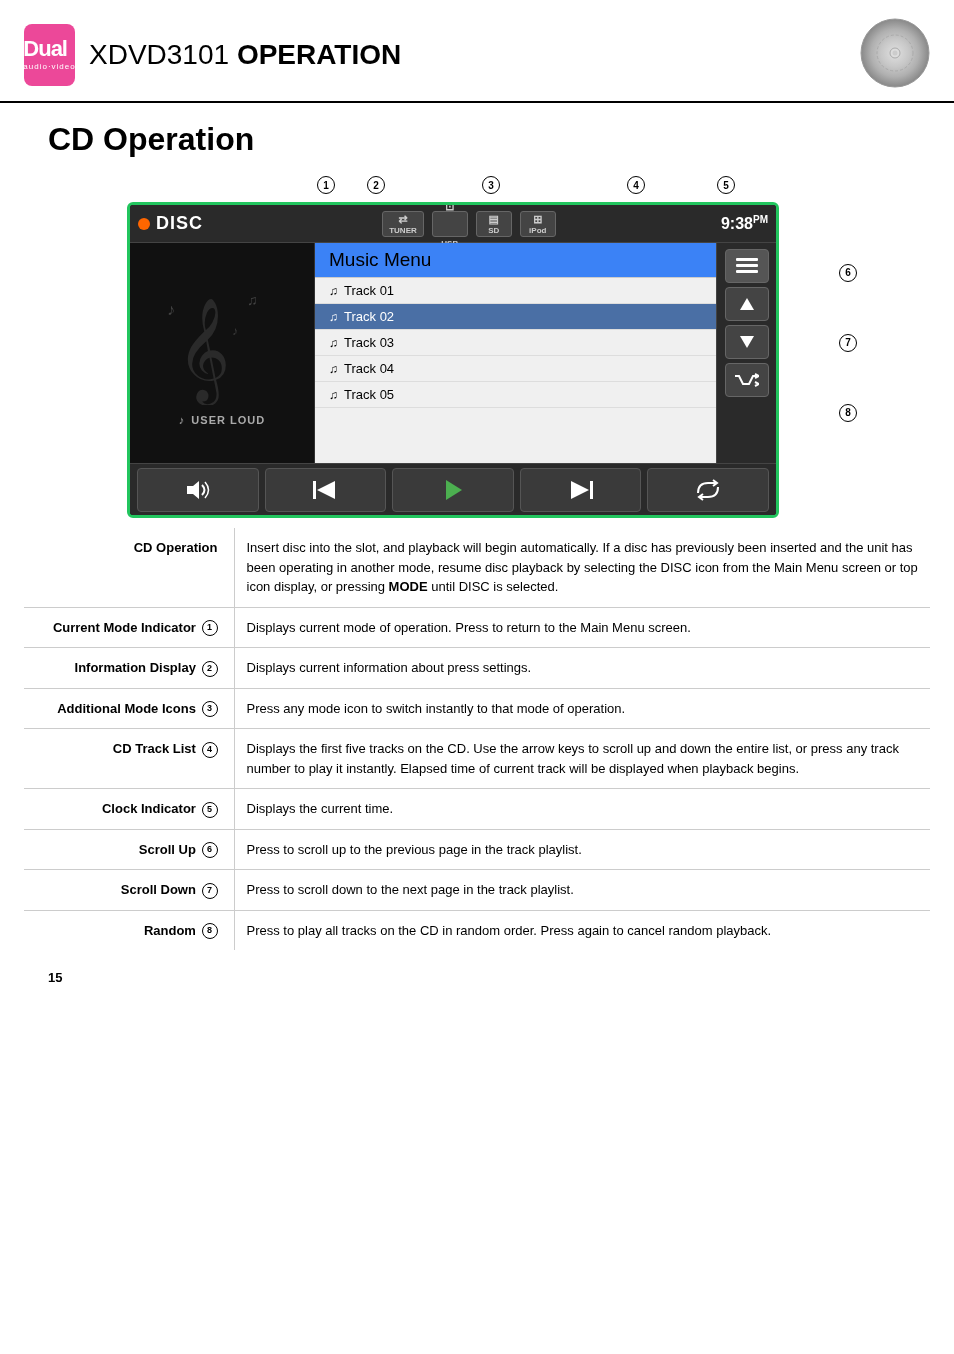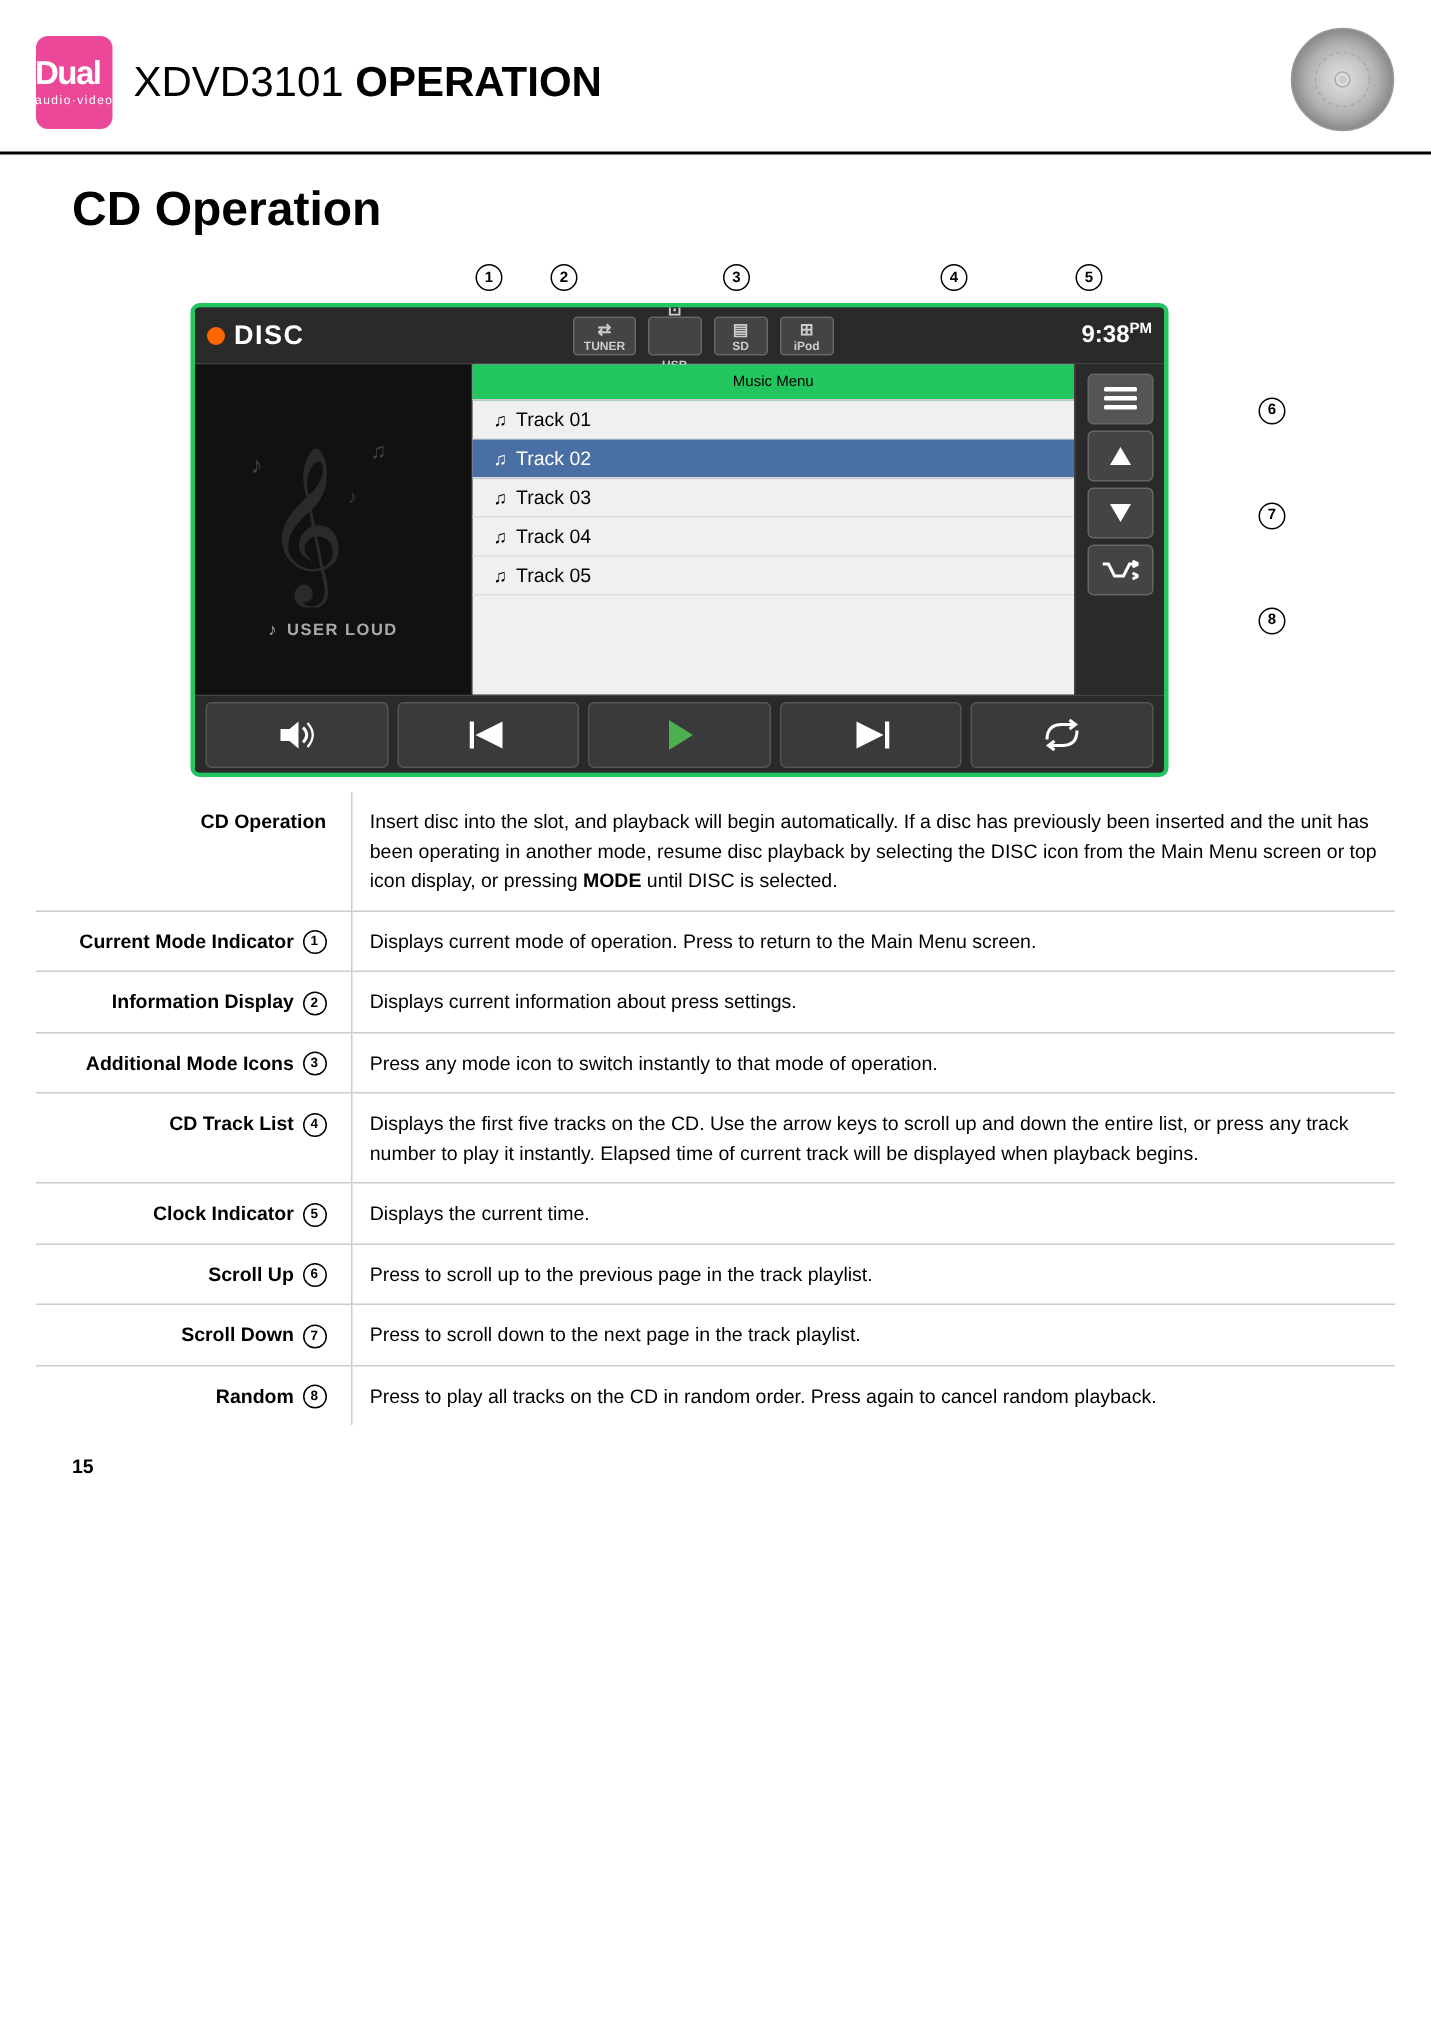--- a/index.html
+++ b/index.html
@@ -175,27 +175,26 @@
     }
 
     
     .track-list-area {
       flex: 1;
       background: #f0f0f0;
       display: flex;
       flex-direction: column;
     }
     .music-menu-header {
-      background: #22c55e;
+      background: #3b82f6;
       padding: 6px 14px;
-      font-size: 10px;
+      font-size: 19px;
       font-weight: 400;
       color: #000;
       border-bottom: 1px solid #ccc;
-      text-align: center;
     }
     .track-item {
       padding: 5px 14px;
       font-size: 13px;
       color: #000;
       border-bottom: 1px solid #ddd;
       display: flex;
       align-items: center;
       gap: 6px;
     }

